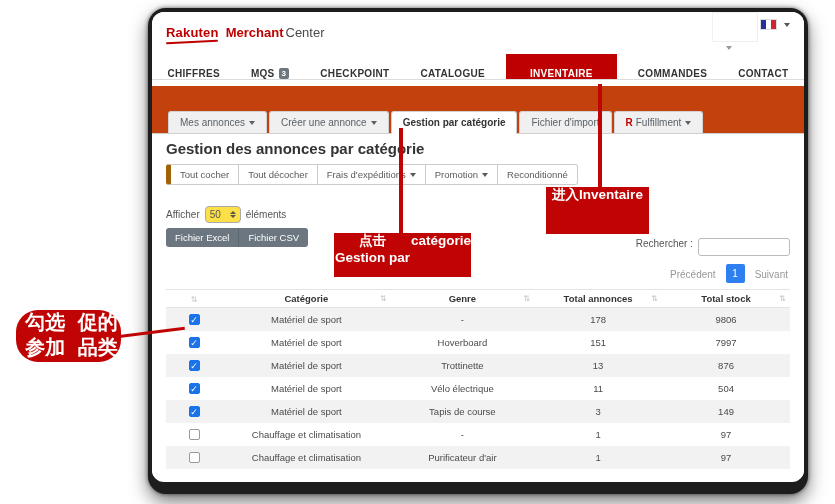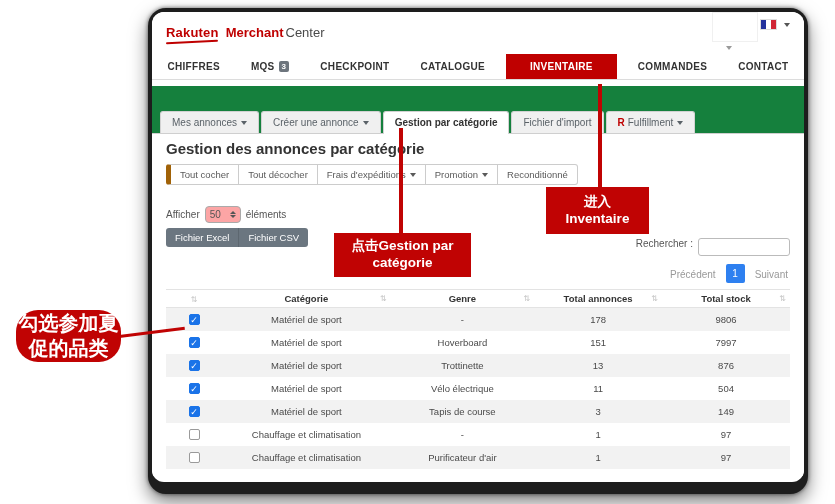--- a/index.html
+++ b/index.html
@@ -29,29 +29,29 @@
   .flag i { display:inline-block; width:5px; height:100%; }
   .flag .b { background:#23319c; } .flag .w { background:#fff; } .flag .r { background:#d02535; }
 
   .caret { display:inline-block; width:0; height:0; border-left:3px solid transparent;
     border-right:3px solid transparent; border-top:4px solid currentColor;
     margin-left:4px; vertical-align:middle; }
 
   
   .nav { height:26px; display:flex; justify-content:space-around; align-items:stretch;
     border-bottom:1px solid #dcdcdc; background:#fff; }
-  .nav-item { display:flex; align-items:center; padding:0 10px; font-size:10px;
+  .nav-item { display:flex; align-items:flex-end; padding:0 10px; font-size:10px;
     font-weight:bold; color:#333; letter-spacing:.3px; cursor:pointer; }
   .nav-item.active { background:#bf0000; color:#fff; padding:0 24px; }
   .badge { background:#6d757d; color:#fff; font-size:8px; font-weight:bold;
     padding:1px 3px; border-radius:2px; margin-left:4px; }
 
   
-  .strip { height:48px; margin-top:6px; background:#15803d; border-bottom:1px solid #cfcfcf;
-    display:flex; align-items:flex-end; padding-left:8px; }
+  .strip { height:48px; margin-top:6px; background:#c2410c; border-bottom:1px solid #cfcfcf;
+    display:flex; align-items:flex-end; padding-left:16px; }
   .tab { font-size:10px; color:#5a6268; background:#f0f0f0; border:1px solid #d2d2d2;
     border-bottom:none; padding:5px 11px; margin-right:2px; cursor:pointer;
     border-radius:3px 3px 0 0; white-space:nowrap; }
   .tab.active { background:#fff; color:#333; font-weight:bold; position:relative; top:1px;
     padding-bottom:6px; }
   .rk-r { color:#bf0000; font-weight:bold; margin-right:3px; }
 
   
   .main { position:relative; height:342px; background:#fff; }
   .title { position:absolute; left:14px; top:6px; font-size:15px; font-weight:bold; color:#333; }
@@ -59,21 +59,21 @@
   .btn-group { position:absolute; left:14px; top:30px; display:flex; }
   .fbtn { font-size:9.5px; color:#5a5a5a; background:#fff; border:1px solid #ccc;
     border-left:none; padding:4px 9px; cursor:pointer; white-space:nowrap; }
   .fbtn:first-child { border-left:5px solid #a16207; border-radius:3px 0 0 3px; }
   .fbtn:last-child { border-radius:0 3px 3px 0; }
 
   .show-row { position:absolute; left:14px; top:72px; font-size:10px; color:#555;
     display:flex; align-items:center; gap:5px; }
   .select { border:1px solid #aaa; border-radius:4px; height:17px; width:36px;
     display:inline-flex; align-items:center; justify-content:space-between;
-    padding:0 4px; background:#fca5a5; cursor:pointer; }
+    padding:0 4px; background:#fde047; cursor:pointer; }
   .updown { display:inline-flex; flex-direction:column; gap:1px; }
   .updown b { width:0; height:0; border-left:3px solid transparent; border-right:3px solid transparent; }
   .updown .u { border-bottom:3px solid #555; }
   .updown .d { border-top:3px solid #555; }
 
   .exp-group { position:absolute; left:14px; top:94px; display:flex; }
   .ebtn { font-size:9.5px; color:#fff; background:#6b7680; border:none;
     padding:4px 9px; cursor:pointer; }
   .ebtn:first-child { border-radius:3px 0 0 3px; border-right:1px solid #5d6770; }
   .ebtn:last-child { border-radius:0 3px 3px 0; }
@@ -102,21 +102,21 @@
   tr.odd td { background:#f2f2f2; }
   .cb { display:inline-block; width:11px; height:11px; border:1px solid #9a9a9a;
     border-radius:2px; background:#fff; vertical-align:middle; cursor:pointer; }
   .cb.checked { background:#1a73e8; border-color:#1a73e8; }
   .cb.checked::after { content:"✓"; display:block; color:#fff; font-size:9px;
     line-height:11px; text-align:center; }
 
   
   .anno { position:absolute; z-index:20; }
   .rbox { background:#c00303; color:#fff; font-weight:bold; text-align:center;
-    display:flex; flex-direction:column; justify-content:center; line-height:1.25; }
+    display:flex; flex-direction:row; justify-content:center; line-height:1.25; }
   .vline { width:4px; background:#c00303; }
   .a-inv-line { left:598px; top:84px; height:106px; }
   .a-inv-box  { left:546px; top:187px; width:103px; height:47px; font-size:13.5px; }
   .a-cat-line { left:399px; top:128px; height:107px; }
   .a-cat-box  { left:334px; top:233px; width:137px; height:44px; font-size:13.5px; }
   .a-chk-box  { left:16px;  top:310px; width:105px; height:52px; font-size:20px;border-radius:22px; }
   .a-chk-line { left:117px; top:331px; width:68px; height:3px; background:#c00303;
     transform:rotate(-7deg); }
 </style>
 </head>

